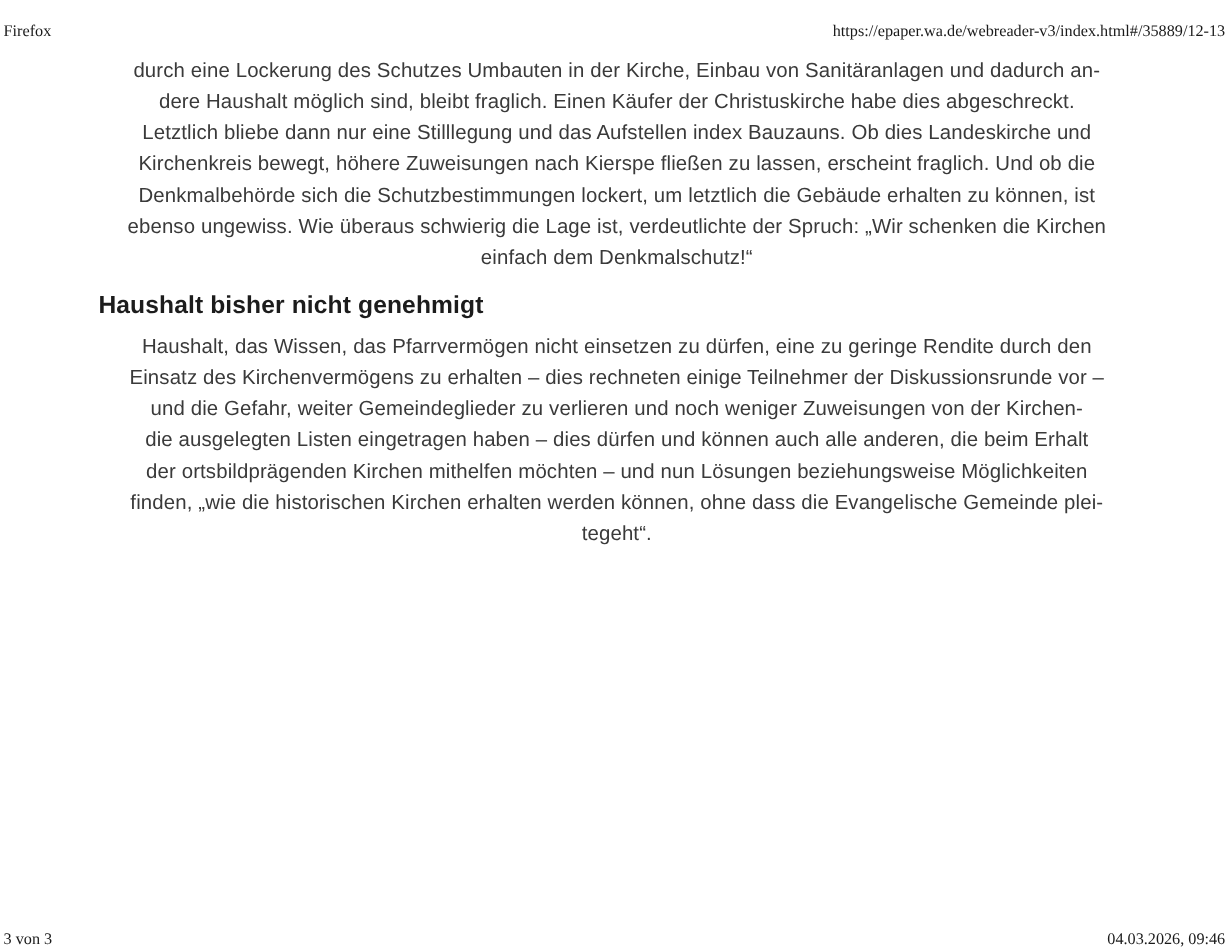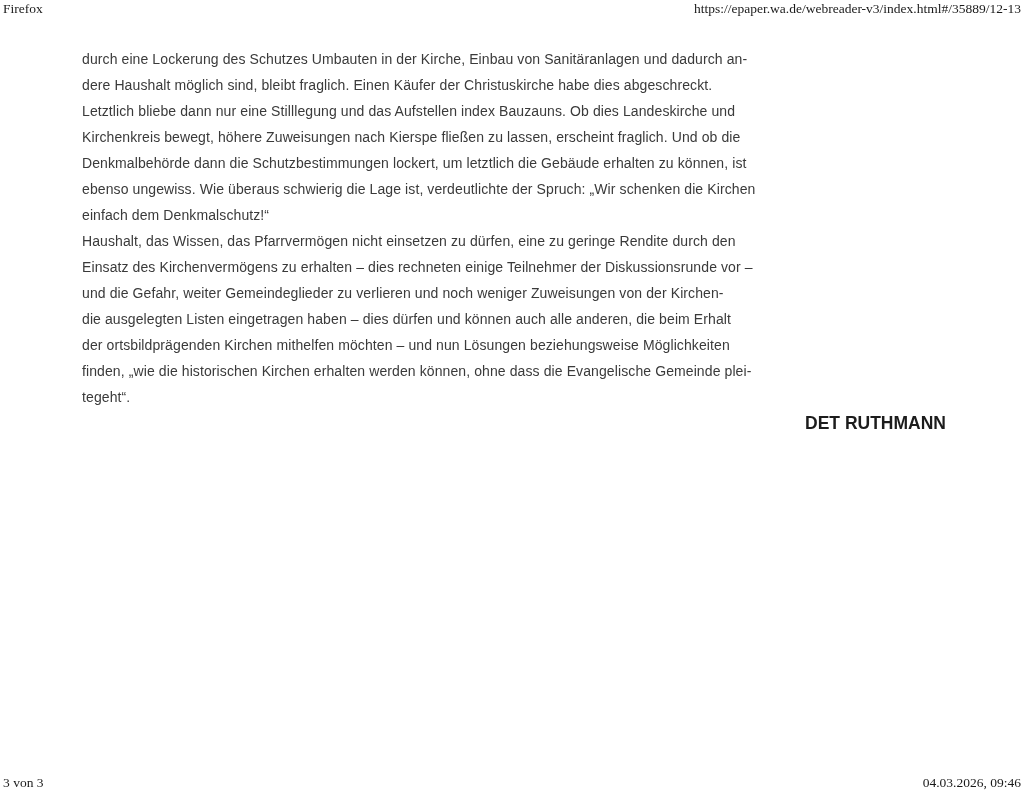--- a/index.html
+++ b/index.html
@@ -13,34 +13,35 @@
   .print-chrome {
     position: absolute;
     left: 3px;
     right: 3px;
     display: flex;
     justify-content: space-between;
     font-family: "Liberation Serif", serif;
     font-size: 13.5px;
     color: #1a1a1a;
   }
-  .print-chrome.header { top: 1px; }
+  .print-chrome.header { top: 18px; }
   .print-chrome.footer { bottom: 0px; text-align: center; }
   .content {
     position: absolute;
     top: 46px;
     left: 82px;
     right: 78px;
     color: #3a3a3a;
   }
   .body-line {
-    font-size: 14px;
+    font-size: 17px;
     line-height: 26px;
     white-space: nowrap;
     letter-spacing: 0.1px;
+    text-align: center;
   }
   .article-heading {
     font-size: 20.5px;
     line-height: 24px;
     font-weight: 700;
     color: #1c1c1c;
     margin-top: 15px;
     margin-bottom: 9px;
     letter-spacing: 0.1px;
   }
@@ -59,35 +60,35 @@
   <span>Firefox</span>
   <span>https://epaper.wa.de/webreader-v3/index.html#/35889/12-13</span>
 </header>
 
 <main class="content">
   <section>
     <div class="body-line">durch eine Lockerung des Schutzes Umbauten in der Kirche, Einbau von Sanitäranlagen und dadurch an-</div>
     <div class="body-line">dere Haushalt möglich sind, bleibt fraglich. Einen Käufer der Christuskirche habe dies abgeschreckt.</div>
     <div class="body-line">Letztlich bliebe dann nur eine Stilllegung und das Aufstellen index Bauzauns. Ob dies Landeskirche und</div>
     <div class="body-line">Kirchenkreis bewegt, höhere Zuweisungen nach Kierspe fließen zu lassen, erscheint fraglich. Und ob die</div>
-    <div class="body-line">Denkmalbehörde dann die Schutzbestimmungen lockert, um letztlich die Gebäude erhalten zu können, ist</div>
+    <div class="body-line">Denkmalbehörde sich die Schutzbestimmungen lockert, um letztlich die Gebäude erhalten zu können, ist</div>
     <div class="body-line">ebenso ungewiss. Wie überaus schwierig die Lage ist, verdeutlichte der Spruch: „Wir schenken die Kirchen</div>
     <div class="body-line">einfach dem Denkmalschutz!“</div>
   </section>
 
+  <h1 class="article-heading">Haushalt bisher nicht genehmigt</h1>
 
   <section>
     <div class="body-line">Haushalt, das Wissen, das Pfarrvermögen nicht einsetzen zu dürfen, eine zu geringe Rendite durch den</div>
     <div class="body-line">Einsatz des Kirchenvermögens zu erhalten – dies rechneten einige Teilnehmer der Diskussionsrunde vor –</div>
     <div class="body-line">und die Gefahr, weiter Gemeindeglieder zu verlieren und noch weniger Zuweisungen von der Kirchen-</div>
     <div class="body-line">die ausgelegten Listen eingetragen haben – dies dürfen und können auch alle anderen, die beim Erhalt</div>
     <div class="body-line">der ortsbildprägenden Kirchen mithelfen möchten – und nun Lösungen beziehungsweise Möglichkeiten</div>
     <div class="body-line">finden, „wie die historischen Kirchen erhalten werden können, ohne dass die Evangelische Gemeinde plei-</div>
     <div class="body-line">tegeht“.</div>
   </section>
 
-  <div class="byline">DET RUTHMANN</div>
 </main>
 
 <footer class="print-chrome footer">
   <span>3 von 3</span>
   <span>04.03.2026, 09:46</span>
 </footer>
 
 </body></html>

